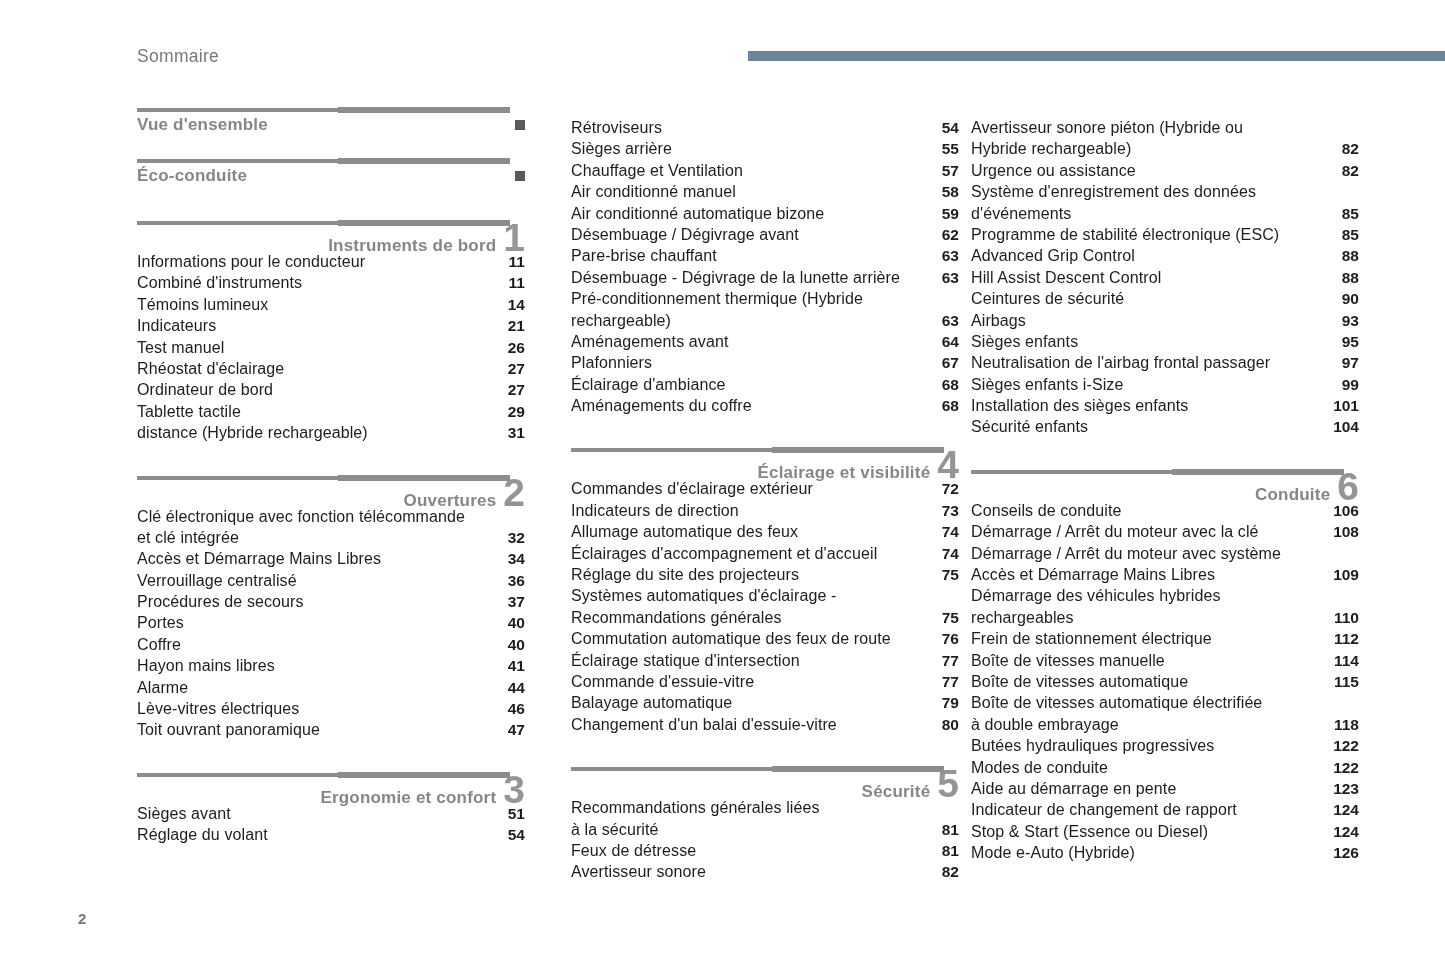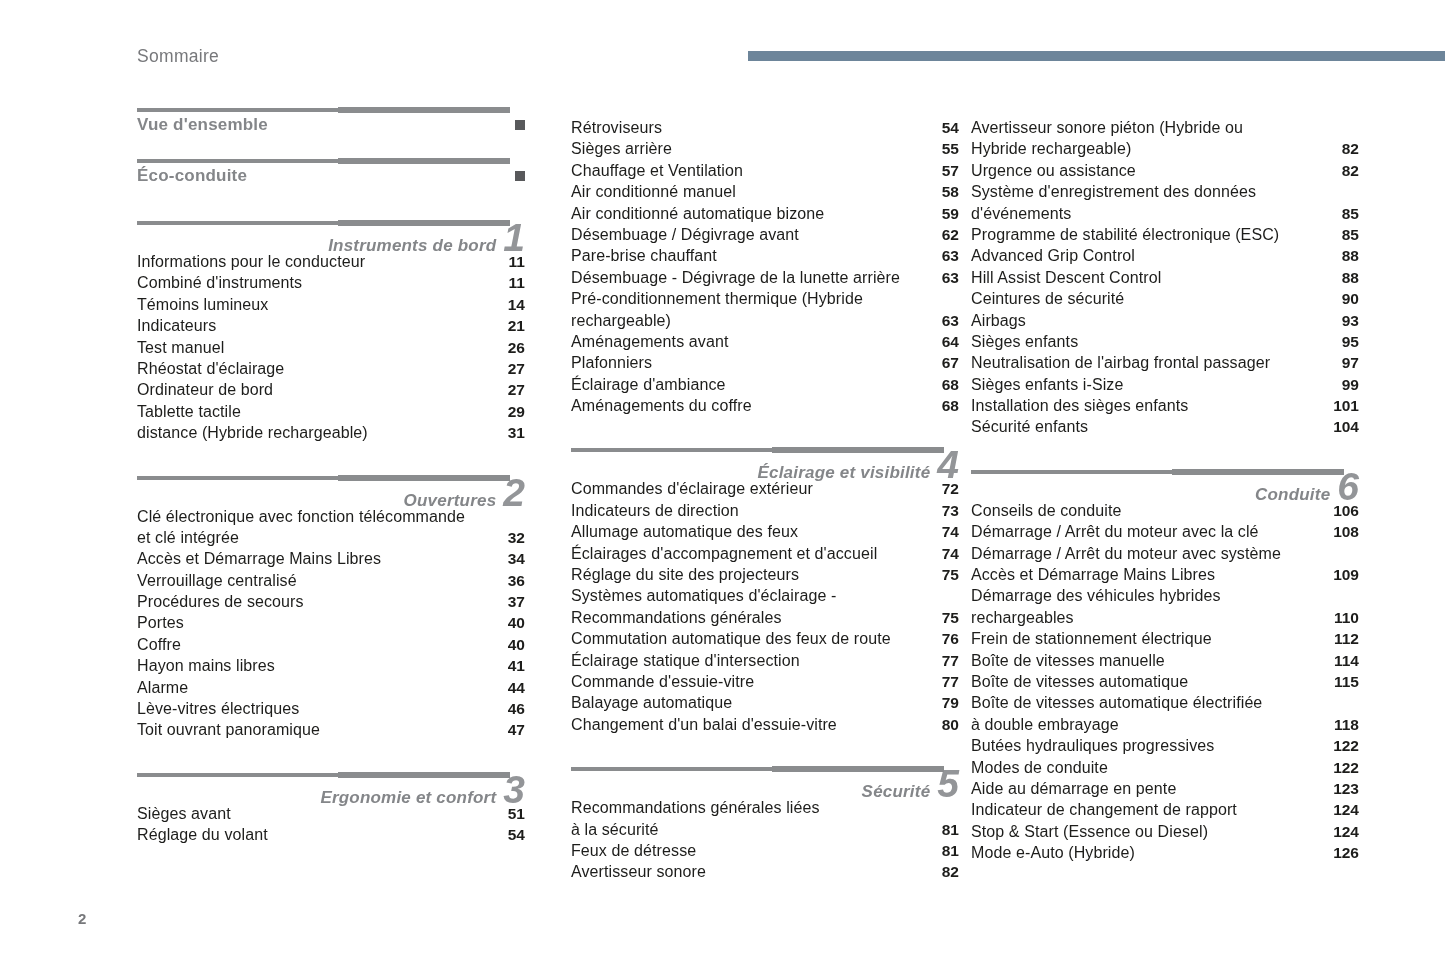--- a/index.html
+++ b/index.html
@@ -89,21 +89,20 @@
     width:10px; height:10px;
     background:var(--square);
     flex:0 0 auto;
   }
   .sec-header{
     height:26px;
     display:flex;
     justify-content:flex-end;
     align-items:baseline;
     gap:7px;
-    font-style:italic;
   }
   .sec-label{
     font-size:17px;
     font-weight:bold;
     color:var(--gray-label);
     letter-spacing:.2px;
     line-height:26px;
   }
   .sec-num{
     font-size:39px;

